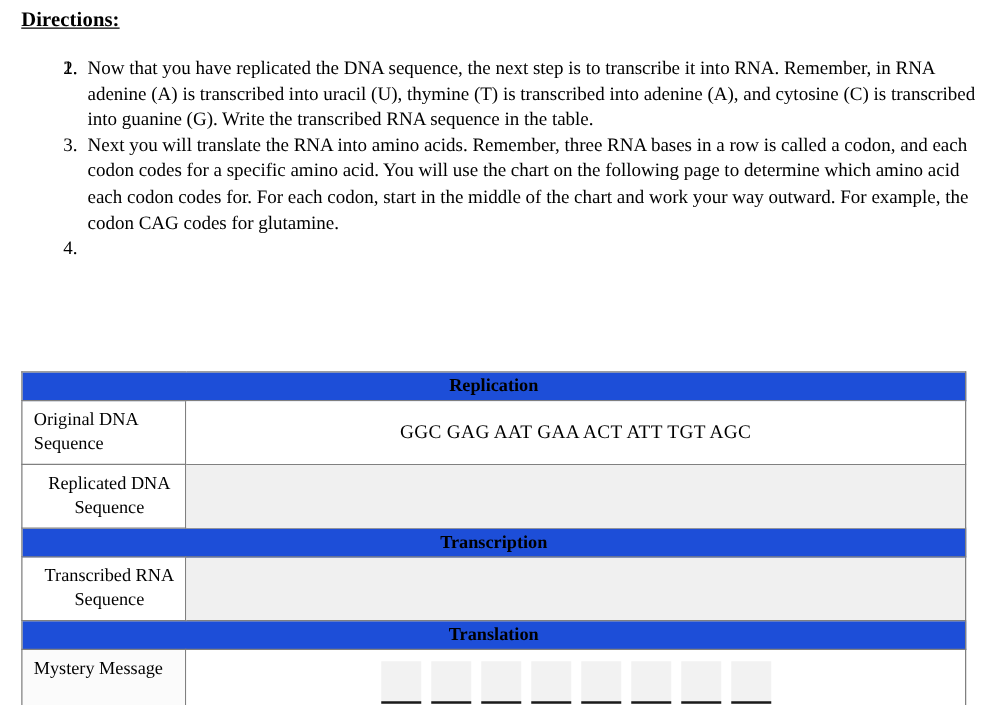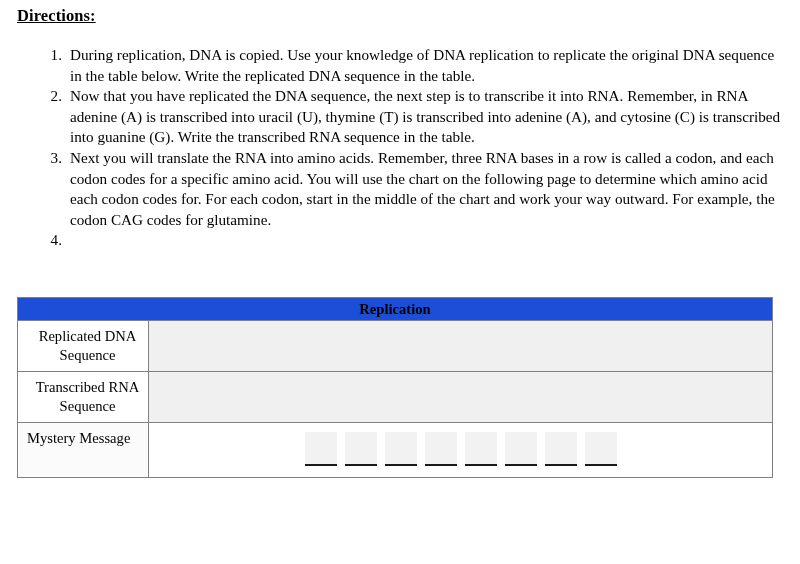--- a/index.html
+++ b/index.html
@@ -143,21 +143,20 @@
 </head>
 <body>
 
 <div class="page">
 
   <div class="directions-heading">Directions:</div>
 
   <ol class="instructions">
     <li>
       <span class="num">1.</span>
-      <span>During replication, DNA is copied.  Use your knowledge of DNA replication to replicate the original DNA sequence in the table below.  Write the replicated DNA sequence in the table.</span>
     </li>
     <li>
       <span class="num">2.</span>
       <span>Now that you have replicated the DNA sequence, the next step is to transcribe it into RNA.  Remember, in RNA adenine (A) is transcribed into uracil (U), thymine (T) is transcribed into adenine (A), and cytosine (C) is transcribed into guanine (G).  Write the transcribed RNA sequence in the table.</span>
     </li>
     <li>
       <span class="num">3.</span>
       <span>Next you will translate the RNA into amino acids.  Remember, three RNA bases in a row is called a codon, and each codon codes for a specific amino acid. You will use the chart on the following page to determine which amino acid each codon codes for.  For each codon, start in the middle of the chart and work your way outward.  For example, the codon CAG codes for glutamine.</span>
     </li>
     <li>
@@ -169,32 +168,44 @@
     <colgroup>
       <col style="width:131px">
       <col>
     </colgroup>
     <tbody>
 
       <tr>
         <td class="section-header" colspan="2">Replication</td>
       </tr>
 
+      <tr class="row-tall">
+        <td class="label-cell">Original DNA Sequence</td>
+        <td class="answer-cell">
+          <div class="dna-sequence">GGC  GAG  AAT  GAA  ACT  ATT  TGT  AGC</div>
+        </td>
+      </tr>
 
       <tr class="row-mid">
         <td class="label-cell">Replicated DNA Sequence</td>
         <td class="answer-cell shaded"></td>
       </tr>
 
+      <tr>
+        <td class="section-header" colspan="2">Transcription</td>
+      </tr>
 
       <tr class="row-mid">
         <td class="label-cell">Transcribed RNA Sequence</td>
         <td class="answer-cell shaded"></td>
       </tr>
 
+      <tr>
+        <td class="section-header" colspan="2">Translation</td>
+      </tr>
 
       <tr class="row-myst">
         <td class="label-cell tint">Mystery Message</td>
         <td class="answer-cell">
           <div class="blanks-row" id="mystery-blanks">
               <span class="blank-slot"></span>
               <span class="blank-slot"></span>
               <span class="blank-slot"></span>
               <span class="blank-slot"></span>
               <span class="blank-slot"></span>

